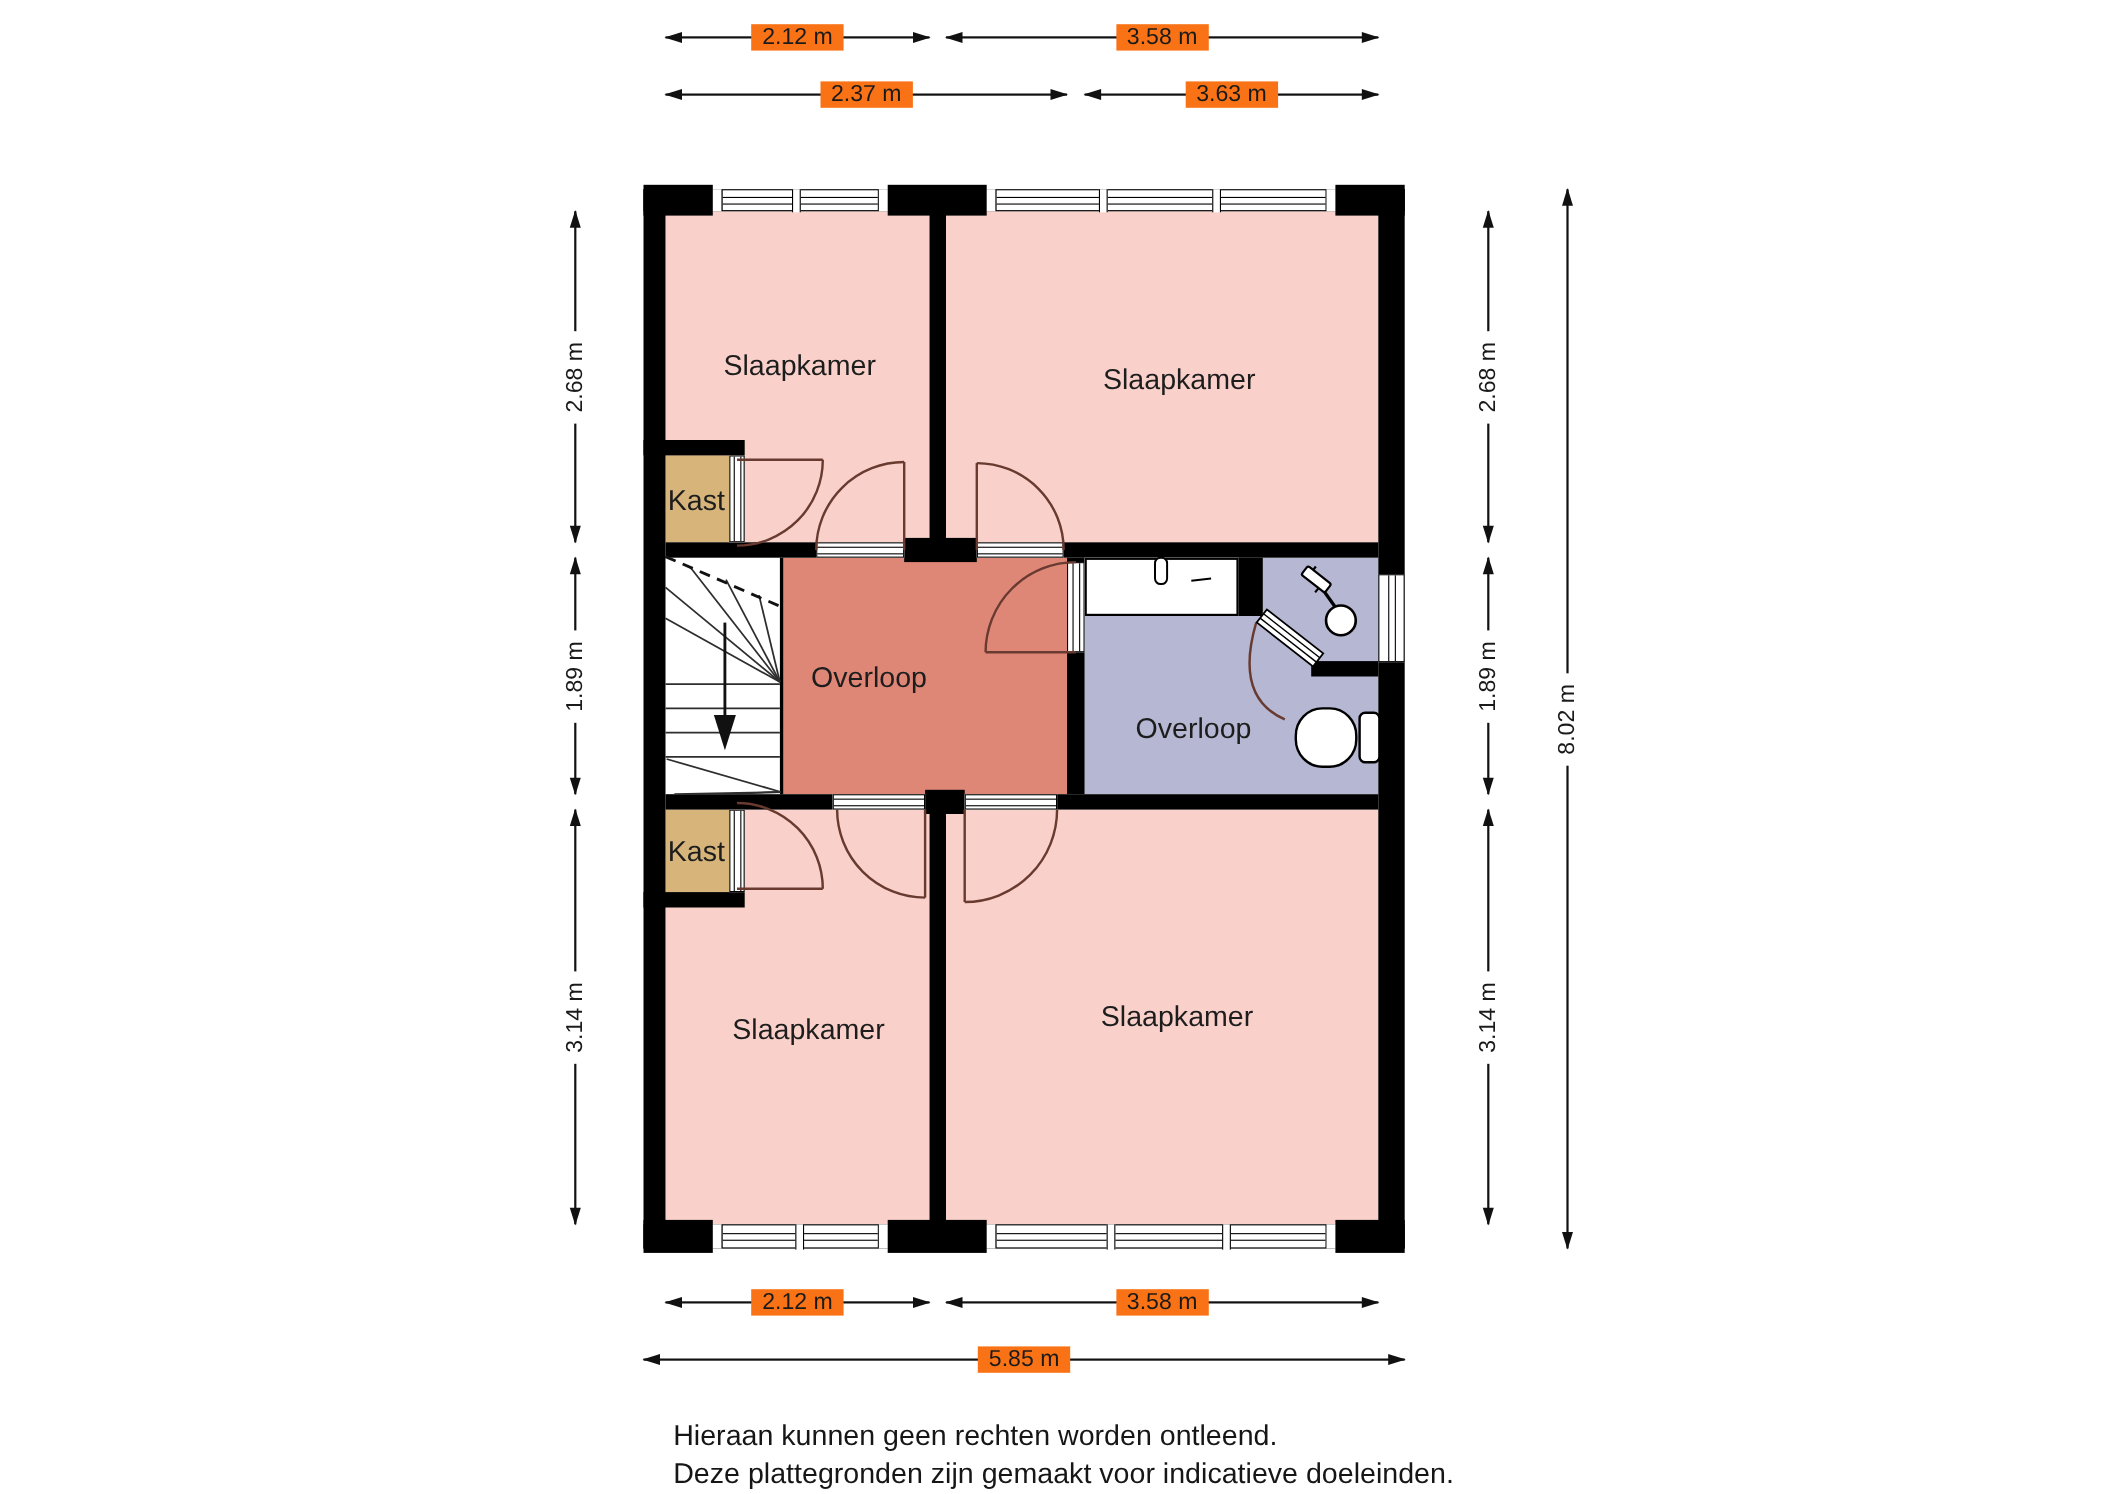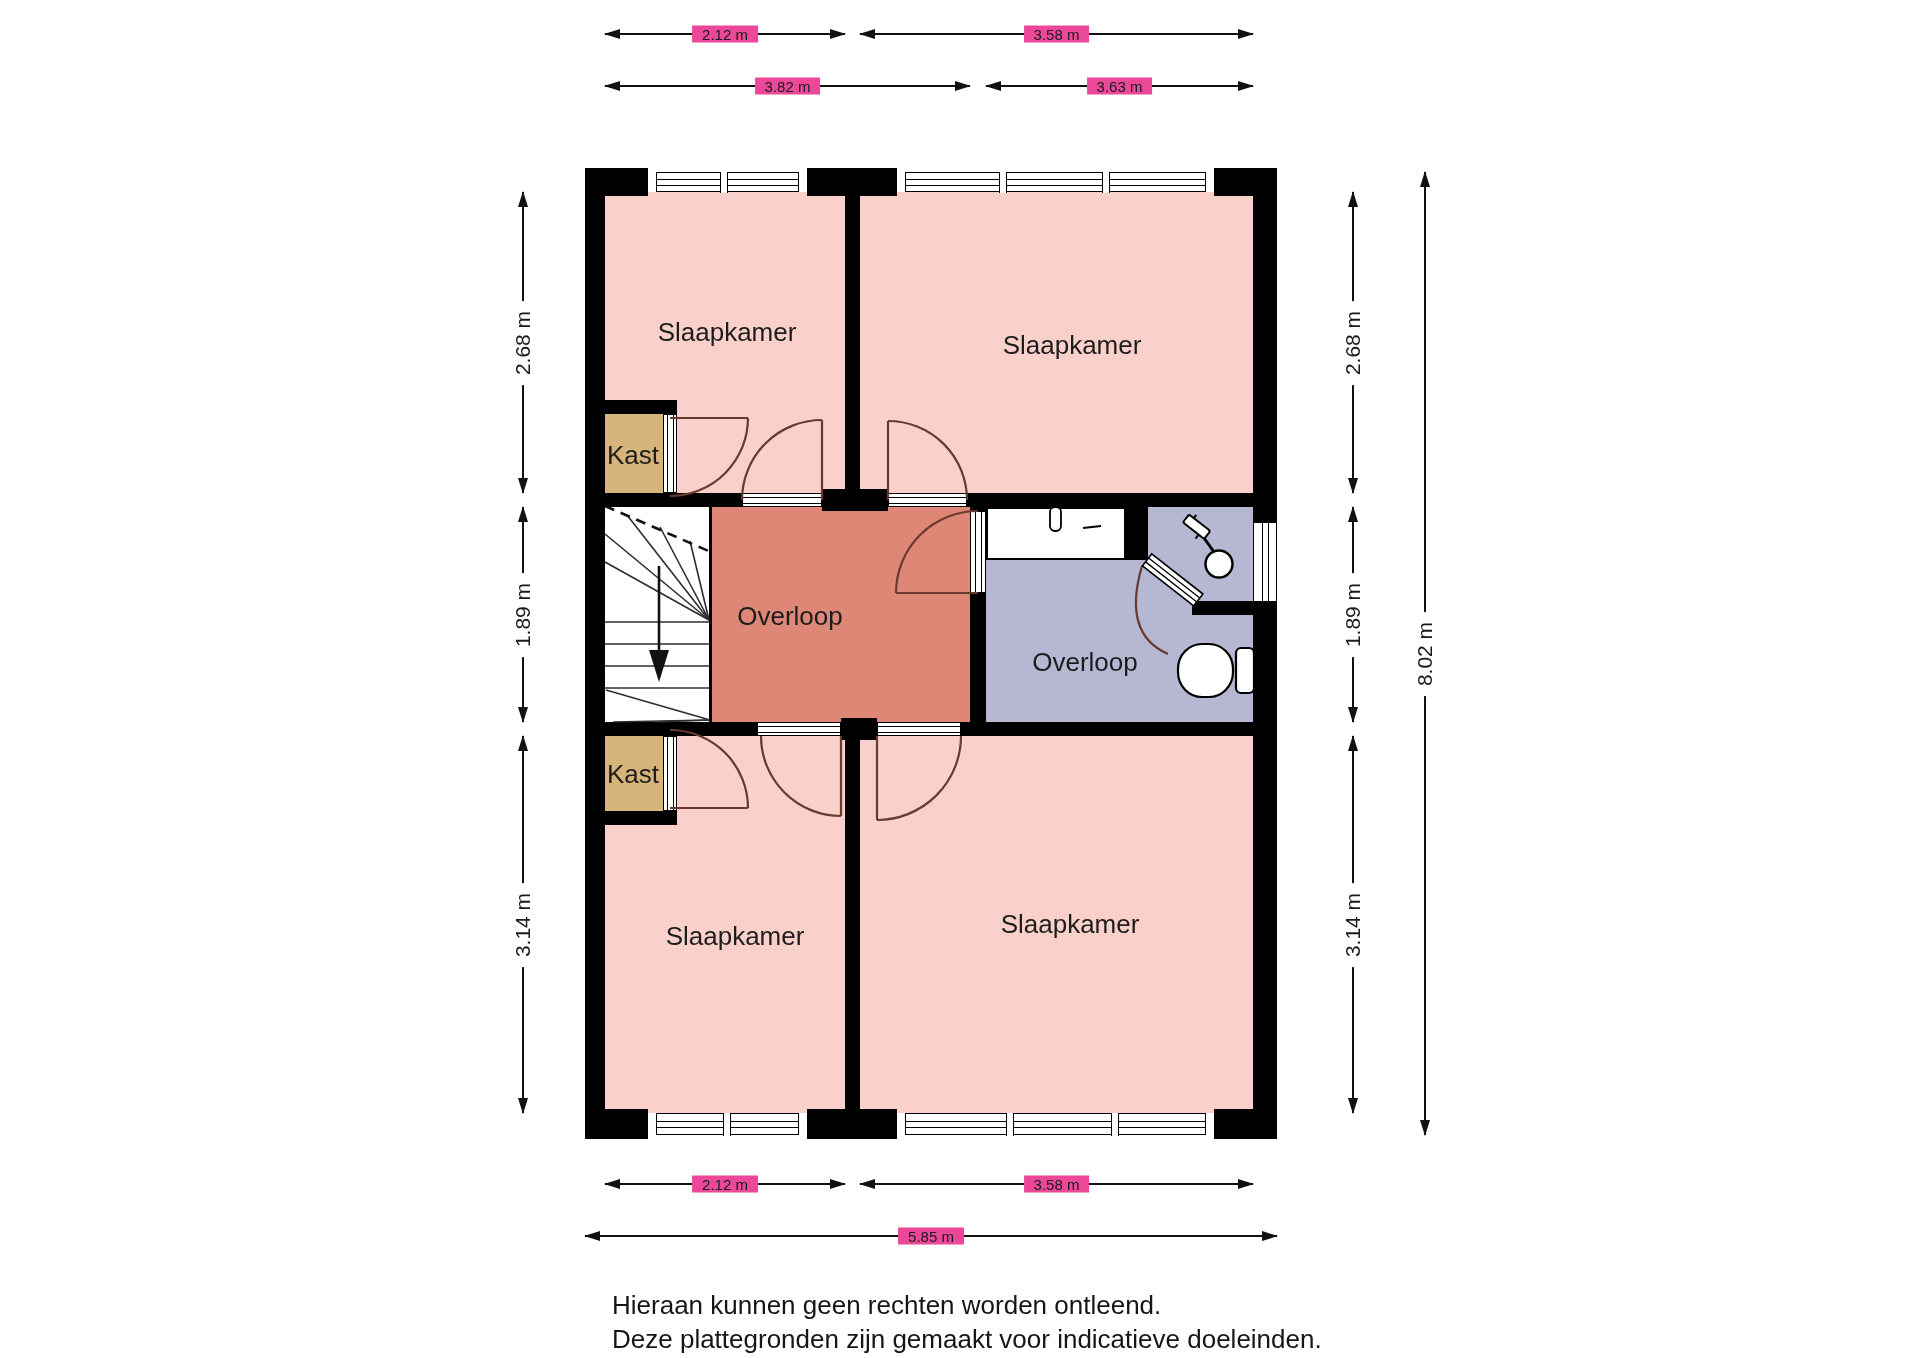--- a/index.html
+++ b/index.html
@@ -28,22 +28,22 @@
   
   .room-label { position:absolute; transform:translate(-50%,-50%); font-size:26px; color:#1d1d1d; white-space:nowrap; z-index:6; }
   
   .dim-h { position:absolute; border-top:2px solid #111; z-index:5; }
   .dim-v { position:absolute; border-left:2px solid #111; z-index:5; }
   .ah { position:absolute; width:0; height:0; }
   .ah-l { left:-1px; top:-6.5px; border-top:5.5px solid transparent; border-bottom:5.5px solid transparent; border-right:16px solid #111; }
   .ah-r { right:-1px; top:-6.5px; border-top:5.5px solid transparent; border-bottom:5.5px solid transparent; border-left:16px solid #111; }
   .ah-u { top:-1px; left:-6.5px; border-left:5.5px solid transparent; border-right:5.5px solid transparent; border-bottom:16px solid #111; }
   .ah-d { bottom:-1px; left:-6.5px; border-left:5.5px solid transparent; border-right:5.5px solid transparent; border-top:16px solid #111; }
-  .dim-label { position:absolute; left:50%; top:-1px; transform:translate(-50%,-50%); background:#ec4899;
-               padding:0 10px; font-size:15px; white-space:nowrap; }
+  .dim-label { position:absolute; left:50%; top:-1px; transform:translate(-50%,-50%); background:#f97316;
+               padding:0 10px; font-size:21px; white-space:nowrap; }
   .dim-label-v { position:absolute; left:-1px; top:50%; transform:translate(-50%,-50%) rotate(-90deg); background:#fff;
                padding:0 10px; font-size:21px; white-space:nowrap; }
   .footer { position:absolute; left:612px; top:1288px; font-size:26px; line-height:34px; color:#161616; }
   svg.overlay { position:absolute; left:0; top:0; z-index:4; pointer-events:none; }
 </style>
 </head>
 <body>
 
 <div id="canvas">
 
@@ -218,21 +218,21 @@
     <span class="dim-label">2.12 m</span>
   </div>
   <div class="dim-h" style="left:860px; top:33px; width:393px;">
     <span class="ah ah-l"></span>
     <span class="ah ah-r"></span>
     <span class="dim-label">3.58 m</span>
   </div>
   <div class="dim-h" style="left:605px; top:85px; width:365px;">
     <span class="ah ah-l"></span>
     <span class="ah ah-r"></span>
-    <span class="dim-label">3.82 m</span>
+    <span class="dim-label">2.37 m</span>
   </div>
   <div class="dim-h" style="left:986px; top:85px; width:267px;">
     <span class="ah ah-l"></span>
     <span class="ah ah-r"></span>
     <span class="dim-label">3.63 m</span>
   </div>
 
   <div class="dim-v" style="left:522px; top:192px; height:301px;">
     <span class="ah ah-u"></span>
     <span class="ah ah-d"></span>

